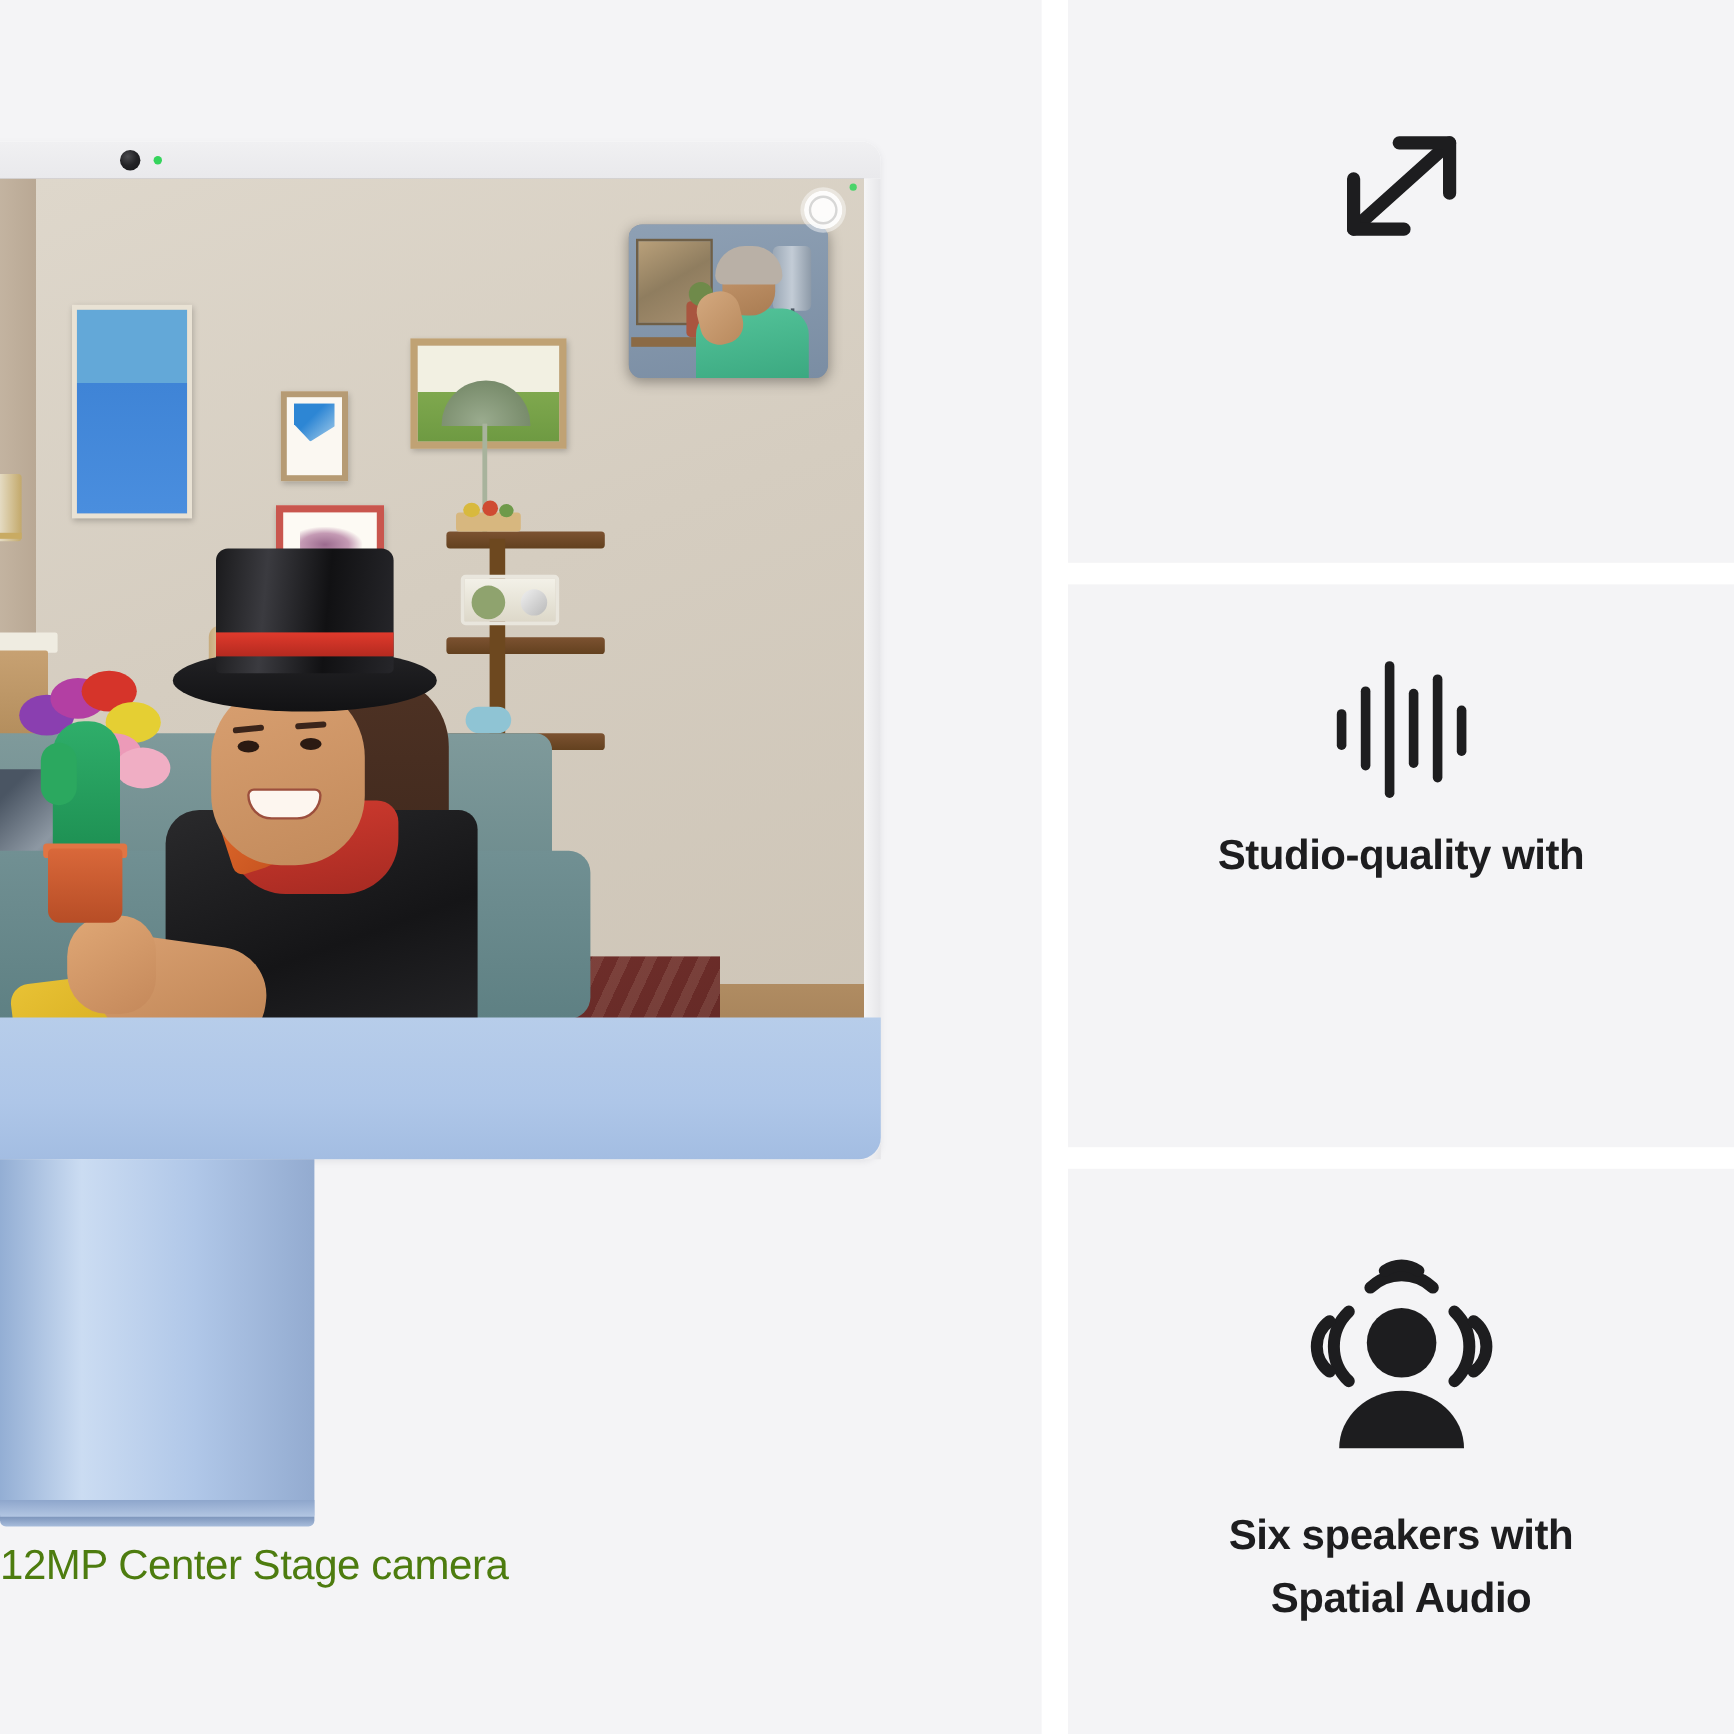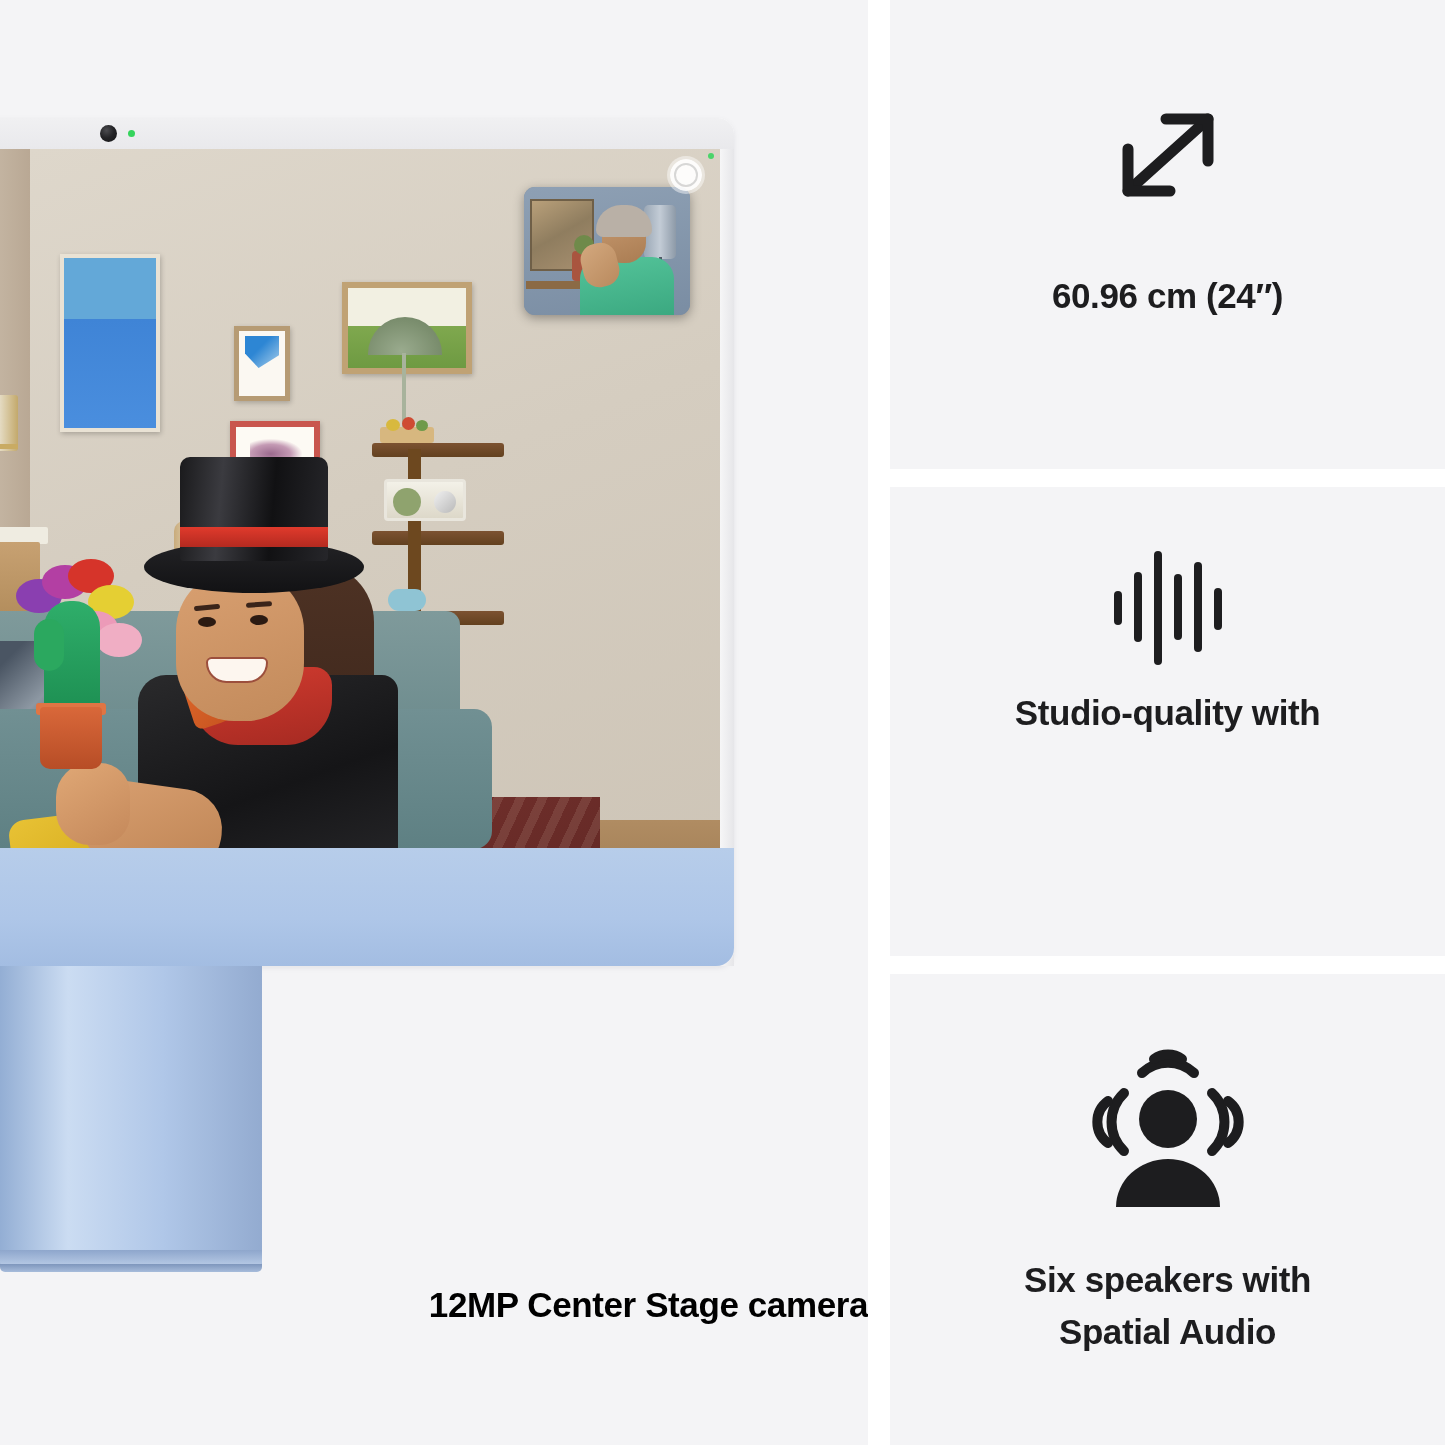--- a/index.html
+++ b/index.html
@@ -336,22 +336,22 @@
     border-radius: 0 0 4px 4px;
   }
   .imac-foot-tip {
     position: absolute; left: 212px; top: 1146px; width: 262px; height: 8px;
     background: linear-gradient(180deg,#7e96bc,#a7bcdb);
     border-radius: 0 0 5px 5px;
   }
 
   
   .caption {
-    position: absolute; width: 100%; text-align: right;
-    color: #000000; font-weight: 700; letter-spacing: -0.4px;
+    position: absolute; width: 100%; text-align: left;
+    color: #4d7c0f; font-weight: 400; letter-spacing: -0.4px;
   }
   .caption-left { left: 0; top: 1282px; font-size: 35px; line-height: 46px; }
 
   
   .panel-right {
     position: absolute; background: #f4f4f6; overflow: hidden;
   }
   .p-display { left: 890px; top: 0;    width: 555px; height: 469px; }
   .p-mics    { left: 890px; top: 487px; width: 555px; height: 469px; }
   .p-audio   { left: 890px; top: 974px; width: 555px; height: 471px; }
@@ -520,21 +520,20 @@
 
   <section class="panel-right p-display">
     <div class="icon-wrap ic-display">
       <svg width="128" height="118" viewBox="0 0 128 118" fill="none" stroke="#1d1d1f" stroke-width="11" stroke-linecap="round" stroke-linejoin="round">
         <line x1="24" y1="94" x2="104" y2="22"></line>
         <polyline points="104,64 104,22 62,22" transform="rotate(0)"></polyline>
         <polyline points="24,52 24,94 66,94"></polyline>
       </svg>
     </div>
     <div class="panel-caption cap-display">
-      <div>60.96 cm (24″)</div>
     </div>
   </section>
 
   <section class="panel-right p-mics">
     <div class="icon-wrap ic-mics">
       <svg width="120" height="120" viewBox="0 0 120 120" stroke="#1d1d1f" stroke-width="8" stroke-linecap="round">
         <line x1="10" y1="48" x2="10" y2="74"></line>
         <line x1="30" y1="29" x2="30" y2="91"></line>
         <line x1="50" y1="8" x2="50" y2="114"></line>
         <line x1="70" y1="31" x2="70" y2="89"></line>

